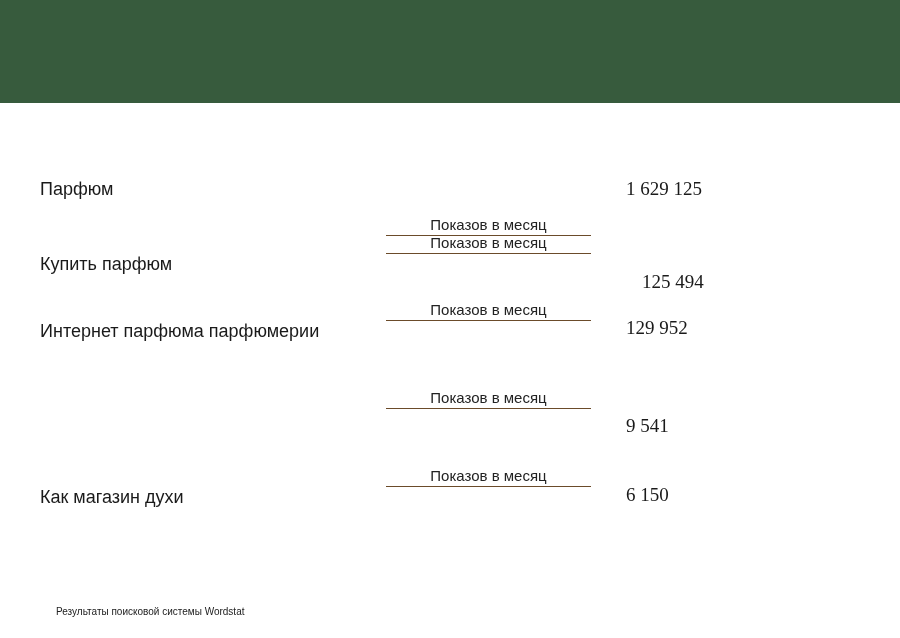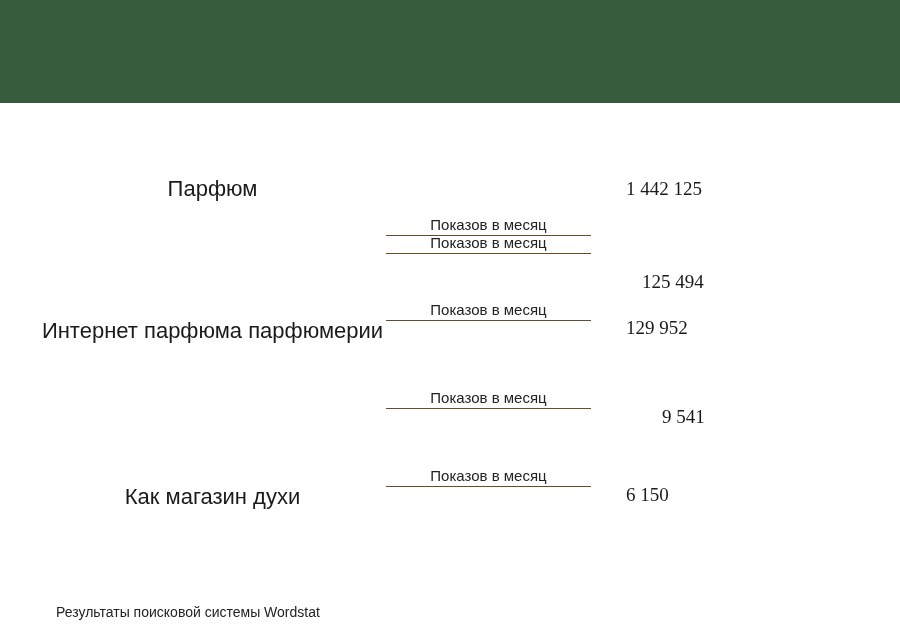--- a/index.html
+++ b/index.html
@@ -38,25 +38,24 @@
     position: absolute;
     left: 0;
     width: 900px;
     height: 76px;
   }
   .row-label {
     position: absolute;
     left: 40px;
     width: 345px;
     font-family: "Liberation Sans", sans-serif;
-    font-size: 22px;
+    font-size: 18px;
     color: #1a1a1a;
     line-height: 22px;
     white-space: nowrap;
-    text-align: center;
   }
   .row-metric {
     position: absolute;
     left: 386px;
     width: 205px;
     text-align: center;
   }
   .metric-caption {
     font-family: "Liberation Sans", sans-serif;
     font-size: 15px;
@@ -77,21 +76,21 @@
     font-size: 19px;
     color: #1a1a1a;
     line-height: 22px;
     white-space: nowrap;
   }
   .footnote {
     position: absolute;
     left: 44px;
     top: 606px;
     font-family: "Liberation Sans", sans-serif;
-    font-size: 14px;
+    font-size: 10px;
     color: #222222;
     line-height: 12px;
     white-space: nowrap;
     padding-left: 12px;
   }
 </style>
 </head>
 <body>
 
 <div class="slide">
@@ -99,24 +98,25 @@
   <div class="header-band"></div>
 
   <div class="rows">
 
     <div class="row" style="top:57px;">
       <div class="row-label" style="top:18px;">Парфюм</div>
       <div class="row-metric" style="top:58px;">
         <div class="metric-caption">Показов в месяц</div>
         <div class="metric-rule"></div>
       </div>
-      <div class="row-value" style="top:18px;">1 442 125</div>
+      <div class="row-value" style="top:18px;">1 629 125</div>
     </div>
 
     <div class="row" style="top:132px;">
+      <div class="row-label" style="top:18px;">Купить парфюм</div>
       <div class="row-metric" style="top:1px;">
         <div class="metric-caption">Показов в месяц</div>
         <div class="metric-rule"></div>
       </div>
       <div class="row-value" style="top:36px;margin-left:16px;">125 494</div>
     </div>
 
     <div class="row" style="top:197px;">
       <div class="row-label" style="top:20px;">Интернет парфюма парфюмерии</div>
       <div class="row-metric" style="top:3px;">
@@ -124,21 +124,21 @@
         <div class="metric-rule"></div>
       </div>
       <div class="row-value" style="top:17px;">129 952</div>
     </div>
 
     <div class="row" style="top:286px;">
       <div class="row-metric" style="top:2px;">
         <div class="metric-caption">Показов в месяц</div>
         <div class="metric-rule"></div>
       </div>
-      <div class="row-value" style="top:17px;margin-left:36px;">9 541</div>
+      <div class="row-value" style="top:26px;">9 541</div>
     </div>
 
     <div class="row" style="top:366px;">
       <div class="row-label" style="top:17px;">Как магазин духи</div>
       <div class="row-metric" style="top:0px;">
         <div class="metric-caption">Показов в месяц</div>
         <div class="metric-rule"></div>
       </div>
       <div class="row-value" style="top:15px;">6 150</div>
     </div>

